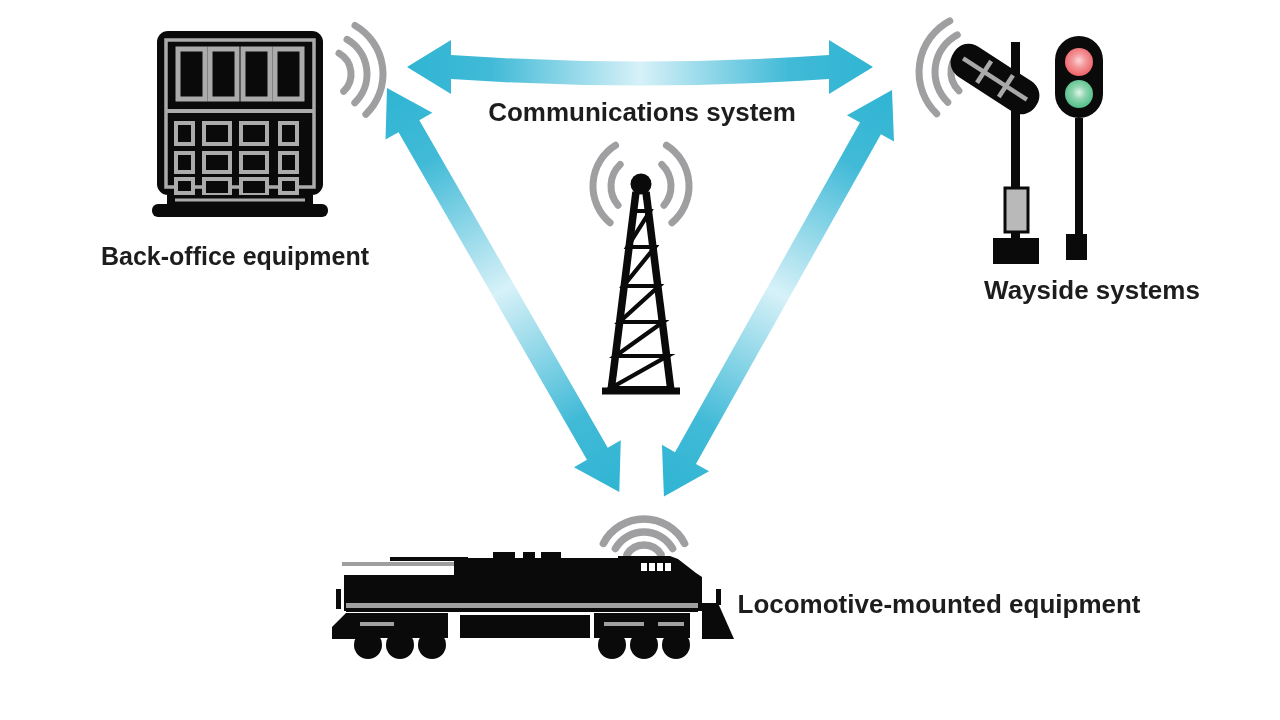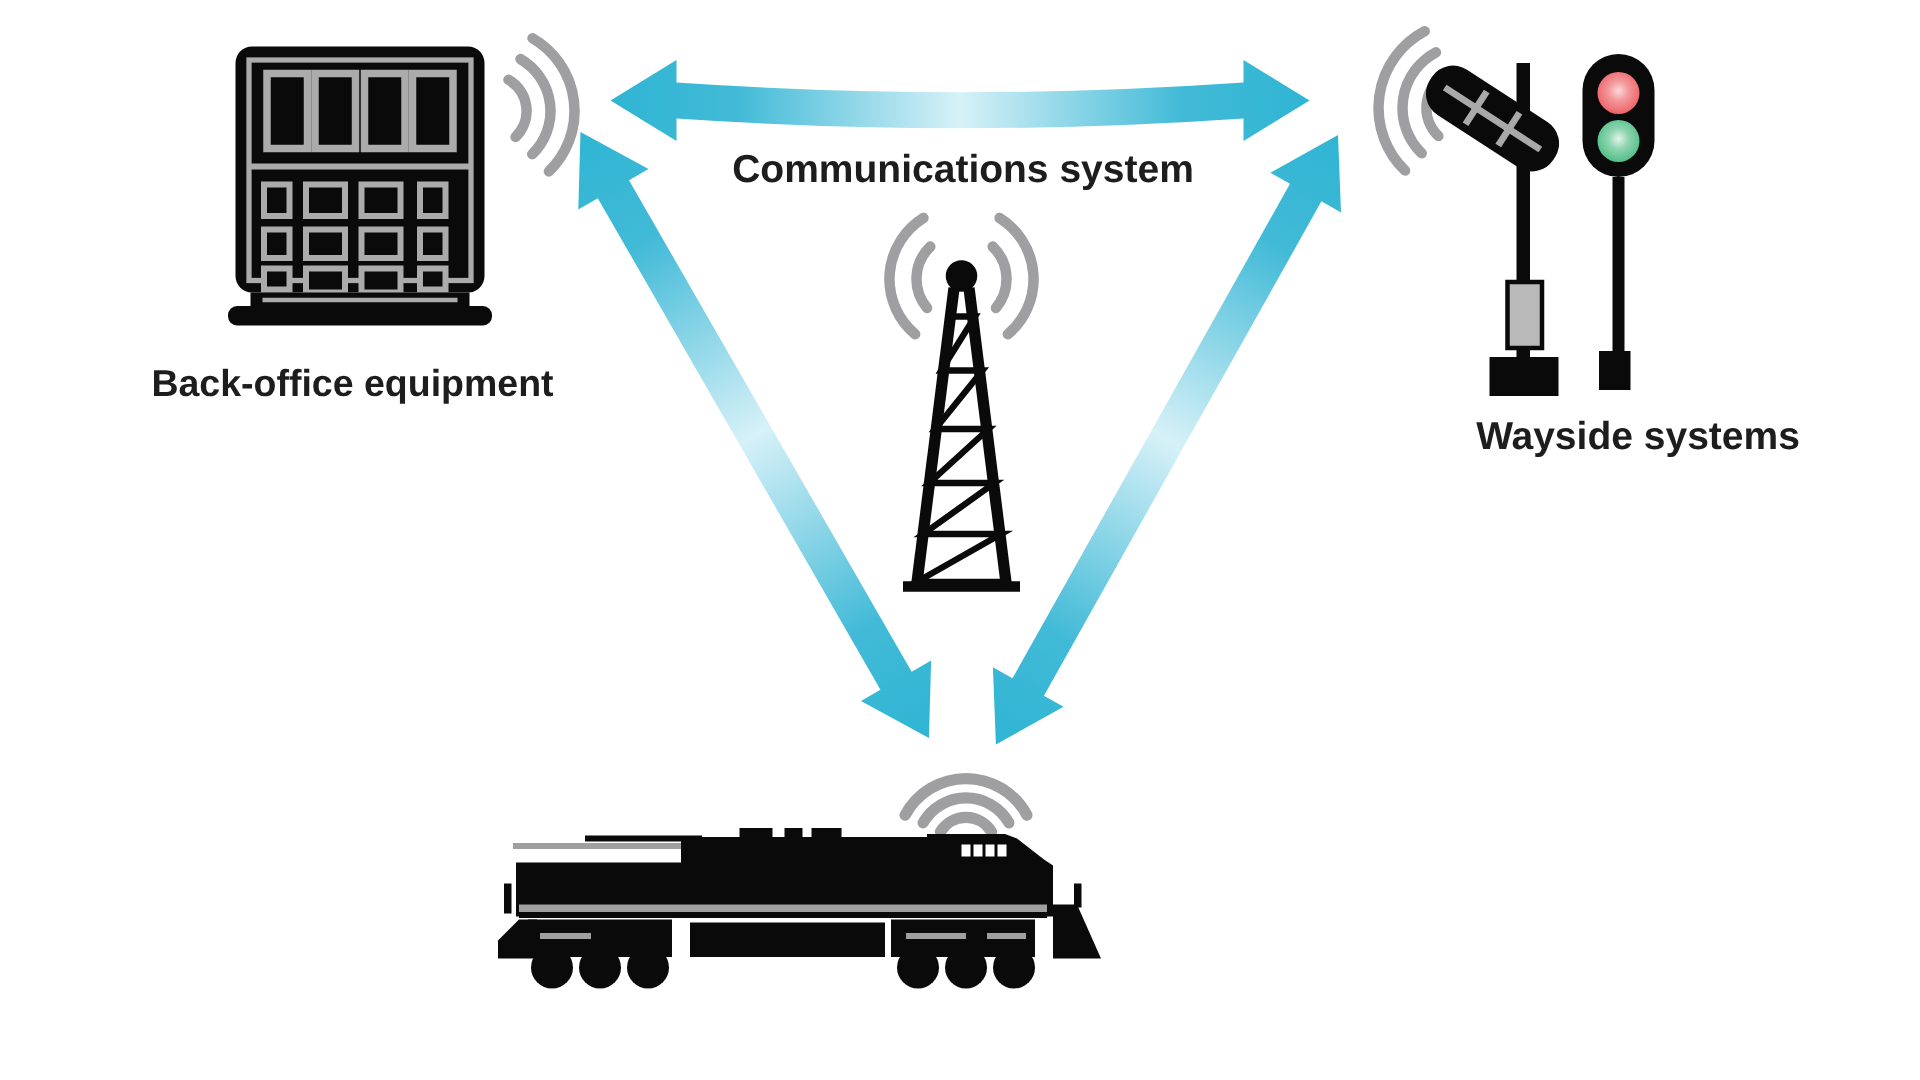--- a/index.html
+++ b/index.html
@@ -169,13 +169,14 @@
       <path d="M374,58 L390,58 L406,94 L374,94 Z" fill="#0a0a0a"></path>
       <rect x="388" y="44" width="5" height="16" fill="#0a0a0a"></rect>
       <rect x="8" y="44" width="5" height="20" fill="#0a0a0a"></rect>
       <path d="M4,94 L30,94 L30,68 L18,68 L4,82 Z" fill="#0a0a0a"></path>
     </g>
   </svg>
 
   <div class="node-label lbl-backoffice">Back-office equipment</div>
   <div class="node-label lbl-comms">Communications system</div>
   <div class="node-label lbl-wayside">Wayside systems</div>
+  <div class="node-label lbl-loco">Locomotive-mounted equipment</div>
 </div>
 
 </body></html>

